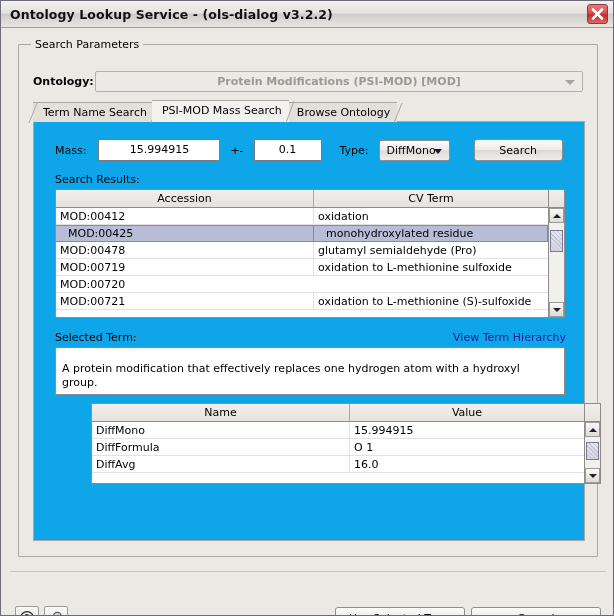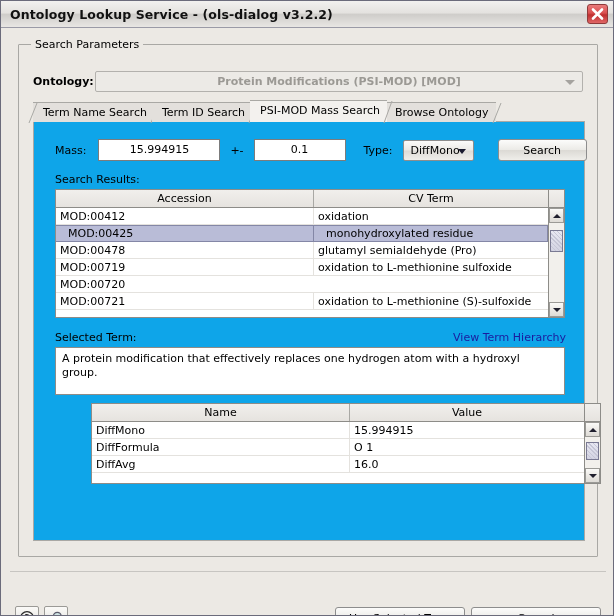--- a/index.html
+++ b/index.html
@@ -202,21 +202,21 @@
     border: 1px solid #7c7c7c;
     background: #ffffff;
     font-family: "DejaVu Sans", sans-serif;
     font-size: 11px;
     color: #000;
     text-align: center;
     line-height: 20px;
     cursor: text;
   }
   #mass-input { width: 122px; margin-left: 12px; }
-  #tolerance-input { width: 92px; margin-left: 10px; }
+  #tolerance-input { width: 68px; margin-left: 10px; }
   .plusminus { margin-left: 10px; font-size: 11px; }
   .type-label { margin-left: 18px; font-size: 11px; }
   #type-combo {
     position: relative;
     margin-left: 10px;
     width: 71px;
     height: 21px;
     box-sizing: border-box;
     border: 1px solid #8d8d8d;
     border-radius: 2px;
@@ -392,21 +392,21 @@
   
   #desc-box {
     position: absolute;
     left: 21px;
     top: 225px;
     width: 510px;
     height: 48px;
     box-sizing: border-box;
     border: 1px solid #8d8c88;
     background: #ffffff;
-    padding: 4px 6px;
+    padding: 14px 6px;
     font-size: 11px;
     color: #000;
     line-height: 14px;
     overflow: hidden;
     cursor: text;
   }
 
   
   #bottom-sep {
     position: absolute;
@@ -475,28 +475,20 @@
       </div>
 
       <div id="tabstrip">
         <div class="tab">
           <span class="edge-l">
             <svg width="10" height="20" viewBox="0 0 10 20">
                 <path d="M9 0 L1 20" stroke="#a9a8a4" stroke-width="1" fill="none"></path>
               </svg>
           </span>
           <span class="tab-label">Term Name Search</span>
-          <span class="edge-r">
-            <svg width="10" height="20" viewBox="0 0 10 20">
-                <path d="M9 0 L1 20" stroke="#a9a8a4" stroke-width="1" fill="none"></path>
-              </svg>
-          </span>
-        </div>
-        <div class="tab">
-          <span class="tab-label">Term ID Search</span>
           <span class="edge-r">
             <svg width="10" height="20" viewBox="0 0 10 20">
                 <path d="M9 0 L1 20" stroke="#a9a8a4" stroke-width="1" fill="none"></path>
               </svg>
           </span>
         </div>
         <div class="tab active">
           <span class="tab-label">PSI-MOD Mass Search</span>
           <span class="edge-r">
             <svg width="10" height="22" viewBox="0 0 10 22">

